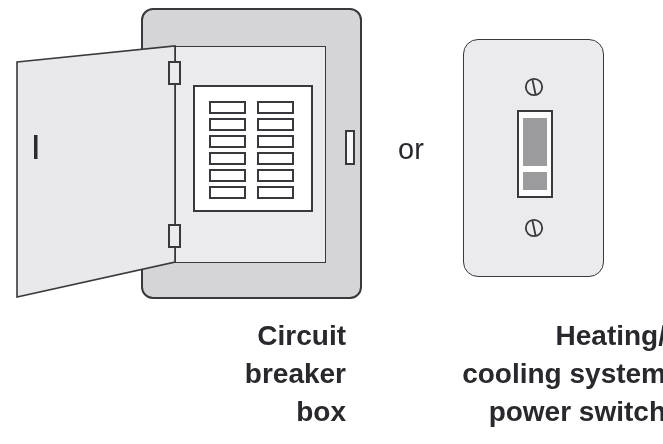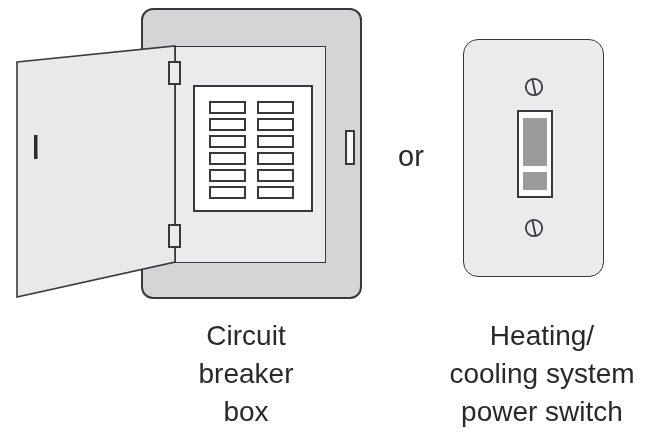--- a/index.html
+++ b/index.html
@@ -72,21 +72,21 @@
     position: absolute; left: 168px;
     width: 13px; height: 24px;
     background: var(--panel-fill);
     border: 2px solid var(--outline);
     box-sizing: border-box;
   }
   .hinge-top { top: 61px; }
   .hinge-bottom { top: 224px; }
   
   .or-label {
-    position: absolute; left: 381px; top: 140px; width: 60px;
+    position: absolute; left: 381px; top: 133px; width: 60px;
     text-align: center;
     font-size: 29px; line-height: 32px; font-weight: 500;
     white-space: pre-line;
   }
   
   .plate {
     position: absolute; left: 463px; top: 39px;
     width: 141px; height: 238px;
     background: var(--plate-fill);
     border: 1.8px solid var(--outline);
@@ -111,22 +111,22 @@
     background: var(--lever-fill);
   }
   .stripe {
     position: absolute; left: 0; top: 48px;
     width: 24px; height: 6px;
     background: #ffffff;
   }
   
   .caption {
     position: absolute; top: 317px;
-    text-align: center;
-    font-size: 28px; line-height: 38px; font-weight: 400;
+    text-align: right;
+    font-size: 28px; line-height: 38px; font-weight: 700;
     white-space: pre-line;
   }
   .caption-left { left: 146px; width: 200px; }
   .caption-right { left: 418px; width: 248px; }
 </style>
 </head>
 <body>
 
 <div class="canvas">
 

